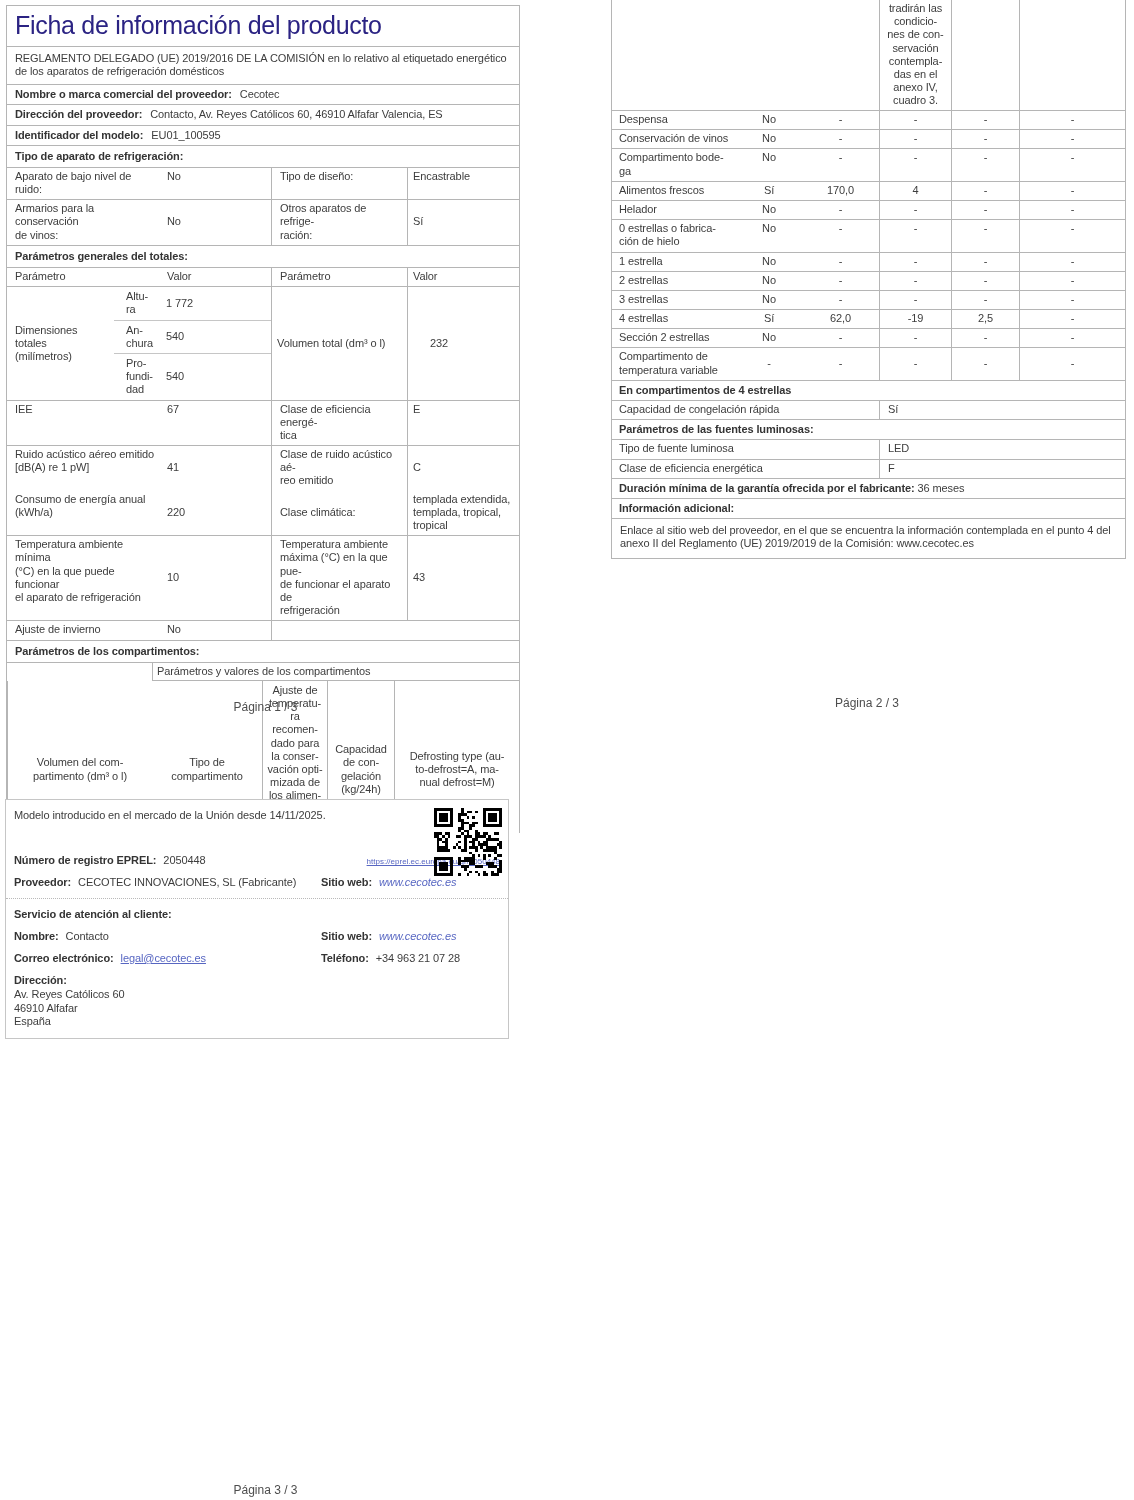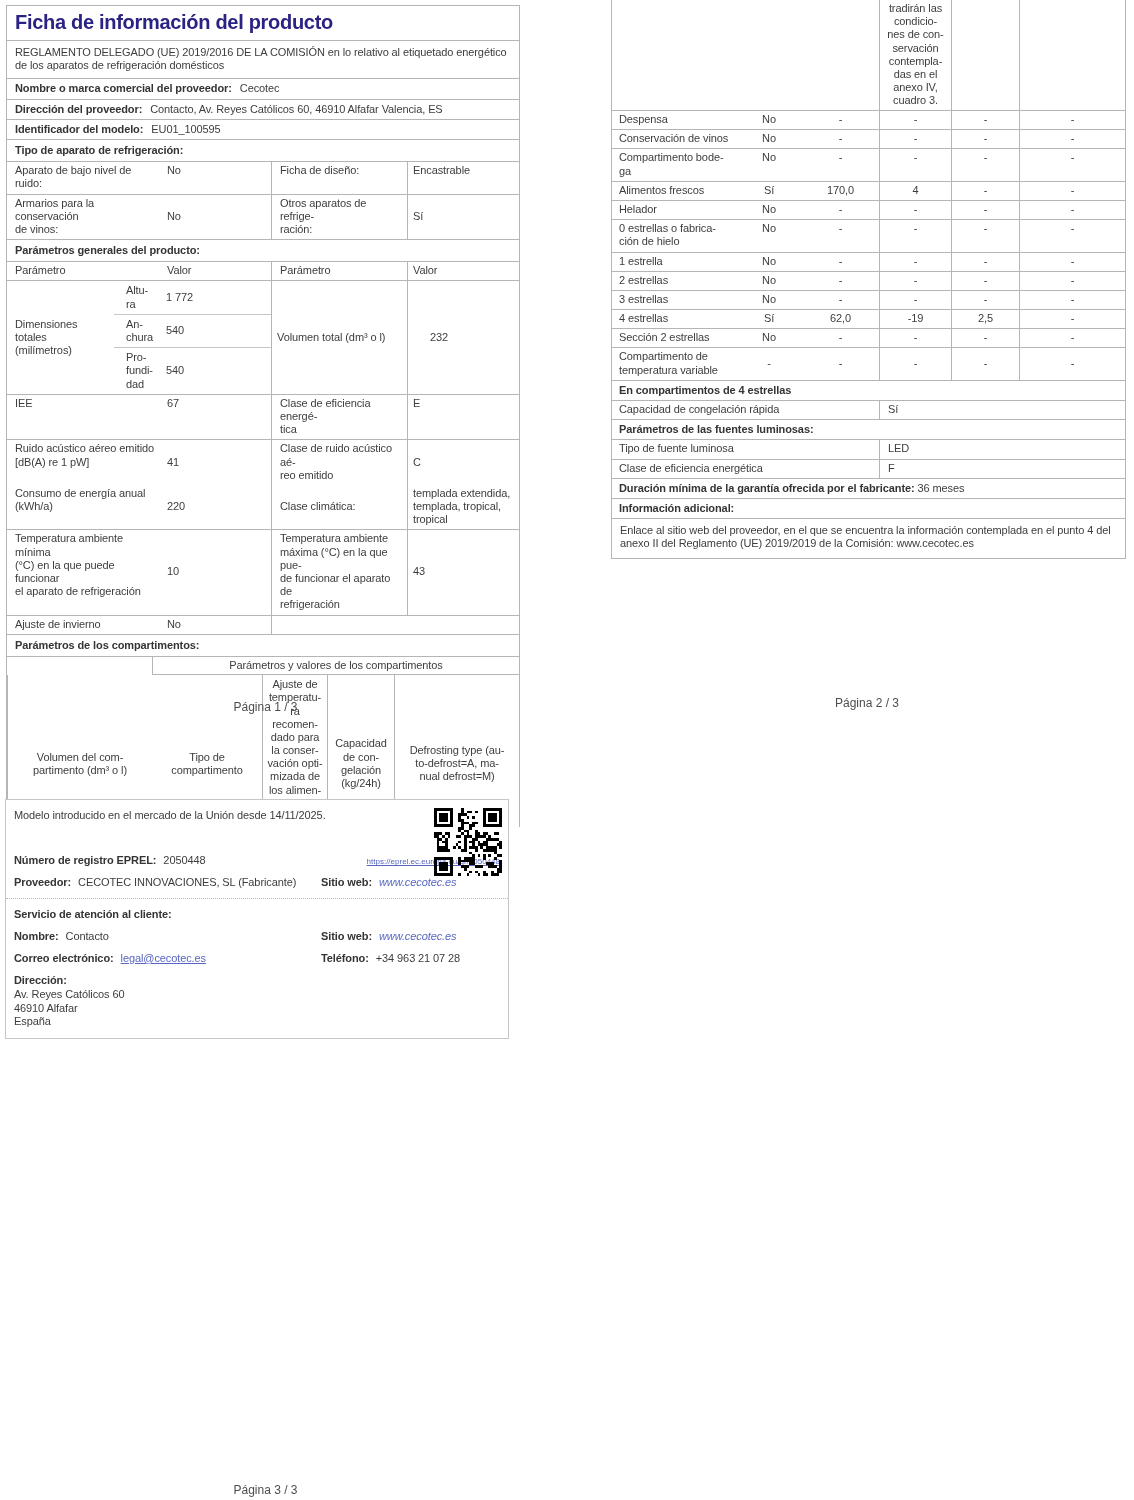--- a/index.html
+++ b/index.html
@@ -15,21 +15,21 @@
   .page{position:absolute;background:#fff;}
   b,.b{font-weight:bold;color:var(--bold);}
   .pre{white-space:pre-line;}
   .center{text-align:center;}
   .vcenter{display:flex;align-items:center;}
   .vhcenter{display:flex;align-items:center;justify-content:center;text-align:center;}
 
   
   .p1{left:6px;top:5px;width:514px;border:1px solid var(--bc);border-bottom:none;}
   .trow{border-bottom:1px solid var(--bc);padding:3px 8px;}
-  .doc-title{font-size:20px;font-weight:bold;color:#2b2383;line-height:1.15;letter-spacing:-0.3px;padding:2px 0 3px 0;}
+  .doc-title{font-size:25px;font-weight:normal;color:#2b2383;line-height:1.15;letter-spacing:-0.3px;padding:2px 0 3px 0;}
   .reg{padding:5px 8px 6px 8px;}
   .kv b{margin-right:8px;}
   .sect{font-weight:bold;color:var(--bold);padding:4px 8px;}
 
   .prow{display:grid;grid-template-columns:155px 109px 136px 1fr;border-bottom:1px solid var(--bc);}
   .prow>.c{padding:2px 5px 3px 8px;}
   .prow>.c2{padding:2px 4px 3px 5px;}
   .bl{border-left:1px solid var(--bc);}
   .nb{border-bottom:none;}
 
@@ -37,21 +37,21 @@
   .dim .dlab{grid-column:1;grid-row:1/4;display:flex;align-items:center;padding:2px 2px 2px 8px;}
   .dim .dname{grid-column:2;padding:3px 2px 3px 12px;}
   .dim .dval{grid-column:3;padding:3px 4px;display:flex;align-items:center;}
   .dim .r1{grid-row:1;border-bottom:1px solid var(--bc-light);}
   .dim .r2{grid-row:2;border-bottom:1px solid var(--bc-light);}
   .dim .r3{grid-row:3;}
   .dim .rlab{grid-column:4;grid-row:1/4;border-left:1px solid var(--bc);display:flex;align-items:center;padding:2px 5px;}
   .dim .rval{grid-column:5;grid-row:1/4;border-left:1px solid var(--bc);display:flex;align-items:center;padding:2px 22px;}
 
   .chead{display:grid;grid-template-columns:145px 1fr;}
-  .chead .spancell{border-left:1px solid var(--bc);border-bottom:1px solid var(--bc);text-align:center;padding:2px 4px;}
+  .chead .spancell{border-left:1px solid var(--bc);border-bottom:1px solid var(--bc);padding:2px 4px;}
   .cbig{display:grid;grid-template-columns:145px 110px 65px 67px 1fr;height:152px;}
   .cbig>div{padding:3px 4px;}
 
   .pfoot{position:absolute;font-size:12px;color:#4d4d4d;text-align:center;letter-spacing:0;}
   .pf1{top:700px;left:6px;width:519px;}
   .pf2{top:696px;left:608px;width:518px;}
   .pf3{top:1483px;left:6px;width:519px;}
 
   
   .p2{left:611px;top:0;width:515px;border-left:1px solid var(--bc);border-right:1px solid var(--bc);}
@@ -101,34 +101,34 @@
 
   <div class="trow kv">
     <b>Identificador del modelo:</b><span>EU01_100595</span>
   </div>
 
   <div class="trow sect">Tipo de aparato de refrigeración:</div>
 
   <div class="prow">
     <div class="c">Aparato de bajo nivel de ruido:</div>
     <div class="c2">No</div>
-    <div class="c bl">Ficha de diseño:</div>
+    <div class="c bl">Tipo de diseño:</div>
     <div class="c2 bl">Encastrable</div>
   </div>
 
   <div class="prow">
     <div class="c pre">Armarios para la conservación
 de vinos:</div>
     <div class="c2 vcenter">No</div>
     <div class="c bl pre">Otros aparatos de refrige-
 ración:</div>
     <div class="c2 bl vcenter">Sí</div>
   </div>
 
-  <div class="trow sect">Parámetros generales del producto:</div>
+  <div class="trow sect">Parámetros generales del totales:</div>
 
   <div class="prow">
     <div class="c">Parámetro</div>
     <div class="c2">Valor</div>
     <div class="c bl">Parámetro</div>
     <div class="c2 bl">Valor</div>
   </div>
 
   <div class="dim">
     <div class="dlab pre">Dimensiones totales

